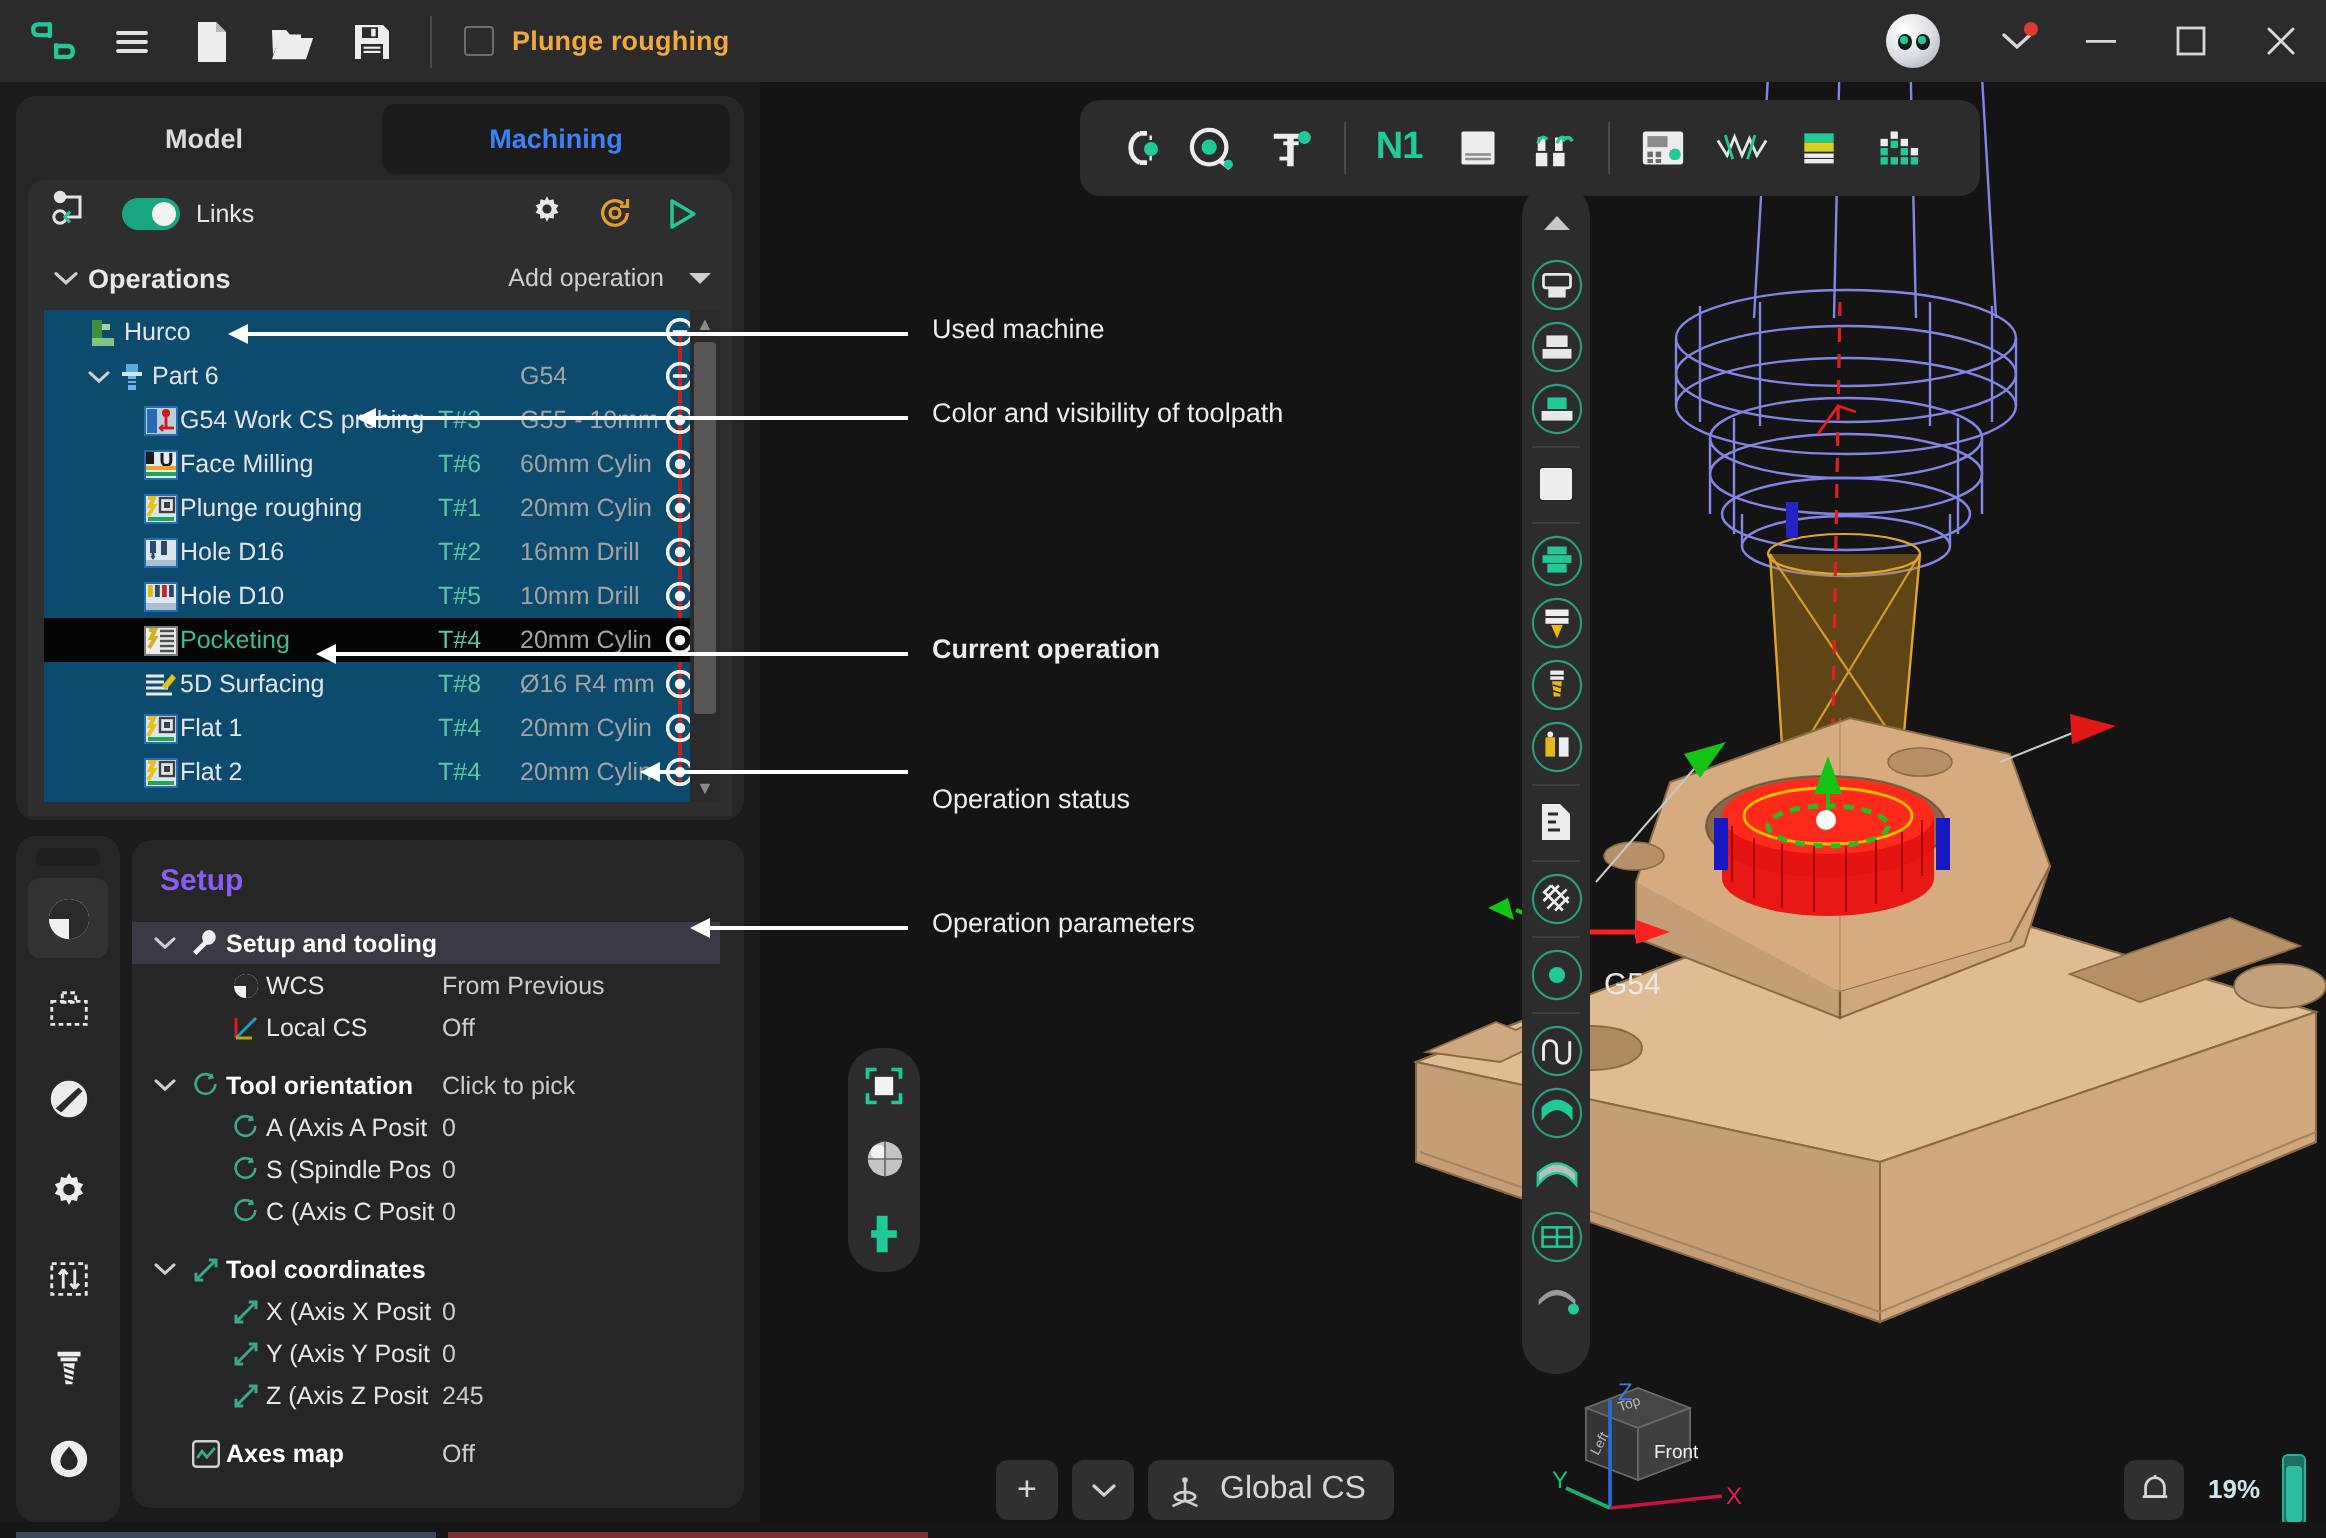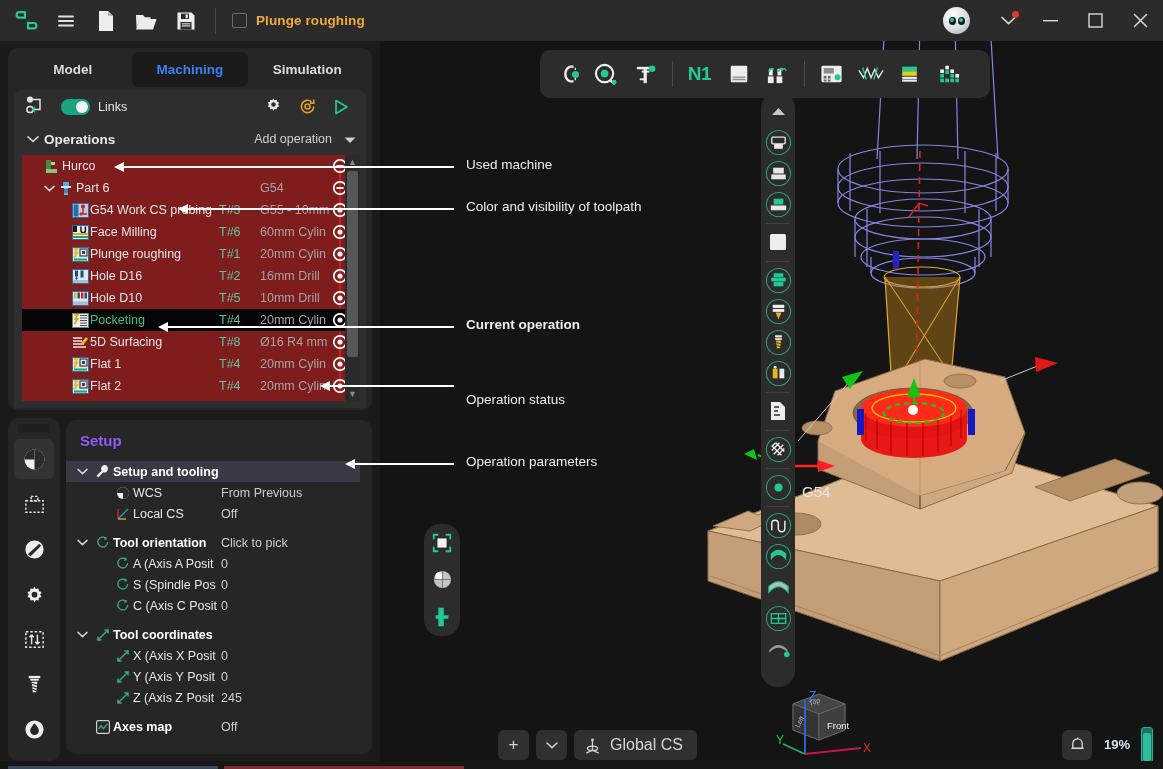--- a/index.html
+++ b/index.html
@@ -73,21 +73,21 @@
   #ops-row { height: 32px; display: flex; align-items: center; padding: 0 10px 0 8px; }
   #ops-row .chev { width: 22px; display:flex;align-items:center;justify-content:center;cursor:pointer; }
   #ops-title { color: #e8e8e8; font-size: 13.5px; font-weight: bold; }
   #ops-row .spacer { flex: 1; }
   #add-op { color: #cfcfcf; font-size: 12.5px; cursor: pointer; }
   #add-op-chev { margin-left: 12px; cursor: pointer; }
 
   
   #tree {
     position: relative; margin: 0 6px 0 8px; height: 246px;
-    background: #7f1d1d; overflow: hidden;
+    background: #0c4a6e; overflow: hidden;
   }
   .trow {
     position: relative; height: 22px; display: flex; align-items: center;
     font-size: 12.5px; cursor: pointer; white-space: nowrap;
   }
   .trow.sel { background: #050505; }
   .trow .arrow { width: 14px; display: flex; align-items: center; justify-content: center; flex: none; }
   .trow .ico { width: 20px; display: flex; align-items: center; justify-content: center; flex: none; }
   .trow .nm { color: #e4e4e4; flex: none; }
   .trow.sel .nm { color: #3bbf8c; }
@@ -276,21 +276,20 @@
             <path d="M1.5 1.5 L13.5 13.5M13.5 1.5 L1.5 13.5"></path>
           </svg>
       </div>
     </div>
   </div>
 
   <div id="leftpanel">
     <div id="tabs">
       <div class="tab">Model</div>
       <div class="tab active">Machining</div>
-      <div class="tab">Simulation</div>
     </div>
 
     <div id="panel-inner">
       <div id="links-row">
         <span>
           <svg width="21" height="20" viewBox="0 0 21 20" fill="none" stroke="#e4e4e4" stroke-width="1.5">
             <circle cx="4" cy="4.5" r="3.1" fill="#e4e4e4" stroke="none"></circle>
             <circle cx="4" cy="14.5" r="3.1"></circle>
             <path d="M4 4.5 H14 V14.5 H7.5" stroke="#e4e4e4"></path>
             <path d="M9 11.8 L6.4 14.5 L9 17.2" stroke="#20c997" fill="none"></path>

